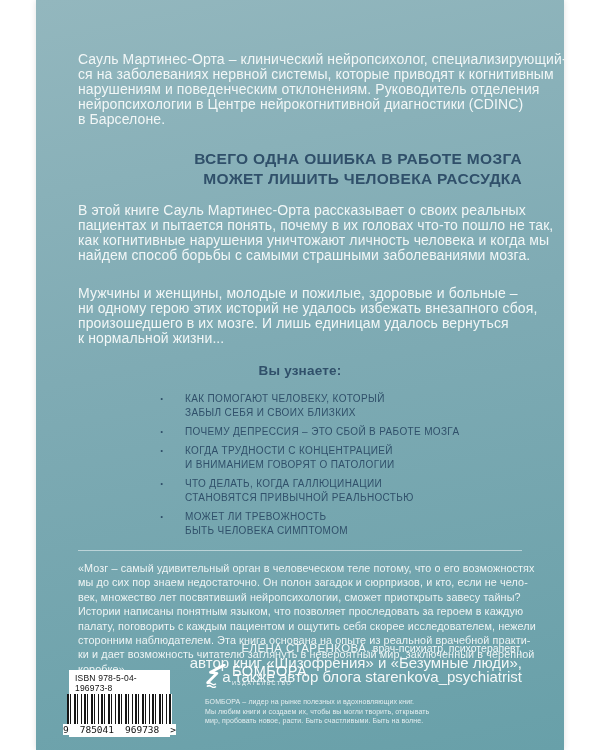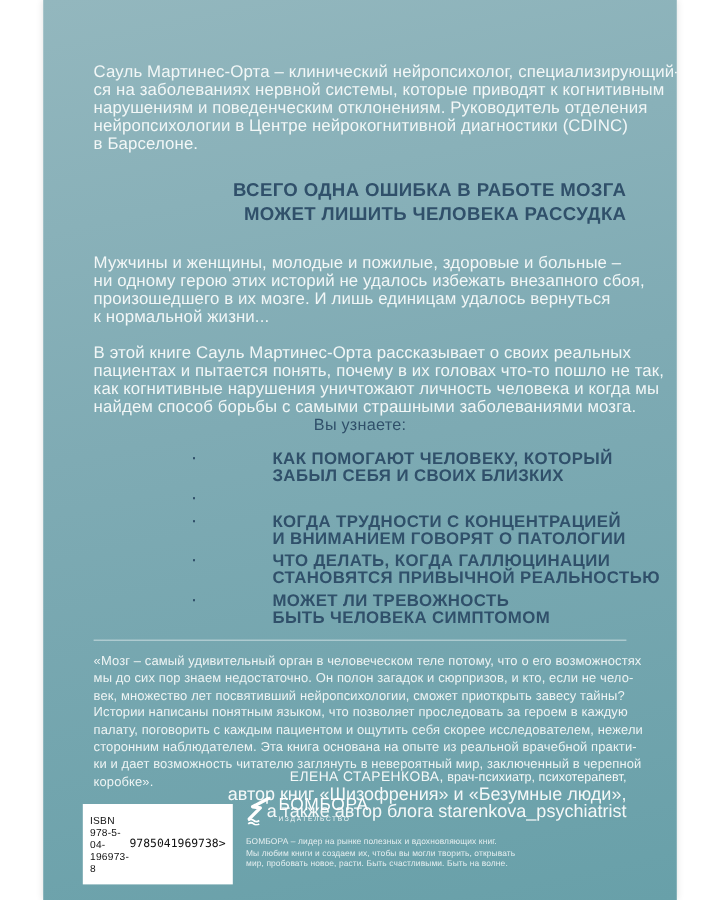--- a/index.html
+++ b/index.html
@@ -28,51 +28,50 @@
   .bio{margin-top:52px;}
   .headline{
     margin-top:22px;text-align:right;
     color:var(--navy);font-weight:bold;
     font-size:15.5px;line-height:19.5px;letter-spacing:0.3px;
     white-space:pre;
   }
   .intro{margin-top:23px;}
   .about{margin-top:15px;}
   .list-title{
-    text-align:center;
-    color:var(--navy);font-size:13.5px;font-weight:normal;letter-spacing:0.2px;
+    margin-top:17px;text-align:center;
+    color:var(--navy);font-size:13.5px;font-weight:bold;letter-spacing:0.2px;
   }
   .bullets{margin-top:14px;list-style:none;padding-left:82px;}
   .bullets li{display:flex;margin-bottom:5px;}
   .bullet-marker{
     width:25px;flex:0 0 25px;color:var(--navy);font-weight:bold;
     font-size:12px;line-height:14px;
   }
   .bullet-text{
-    color:var(--navy);font-weight:bold;
-    font-size:14px;line-height:14px;letter-spacing:0.35px;
+    color:var(--navy);font-weight:normal;
+    font-size:10px;line-height:14px;letter-spacing:0.35px;
     white-space:pre;
-    margin-left:42px;
   }
   .divider{margin:12px auto 0;width:444px;height:1px;background:rgba(255,255,255,0.5);}
   .quote{
     margin-top:10px;text-align:left;
     color:#eef4f4;font-size:10.8px;line-height:14.4px;letter-spacing:0.1px;
     white-space:pre;
   }
   .attribution{
     position:absolute;right:42px;top:638px;width:360px;
     text-align:right;color:#f4f8f8;
   }
   .attr-name{font-weight:normal;font-size:11.5px;letter-spacing:0.4px;}
   .attr-role{font-size:10.5px;}
   .attr-rest{font-size:15px;line-height:14px;white-space:pre;}
   .barcode-box{
-    position:absolute;left:33px;top:670px;width:125px;height:67px;
-    background:#ffffff;padding:3px 6px 2px;display:flex;flex-direction:row;align-items:center;
+    position:absolute;left:33px;top:670px;width:101px;height:67px;
+    background:#ffffff;padding:3px 6px 2px;display:flex;flex-direction:column;align-items:center;
   }
   .isbn-label{color:#111111;font-size:8.5px;letter-spacing:0.2px;margin-bottom:1px;}
   .bars{
     width:105px;height:36px;
     background:repeating-linear-gradient(90deg,
       #151515 0 2px,#ffffff 2px 3px,#151515 3px 4px,#ffffff 4px 7px,
       #151515 7px 9px,#ffffff 9px 10px,#151515 10px 11px,#ffffff 11px 14px,
       #151515 14px 15px,#ffffff 15px 17px);
   }
   .digits-row{
@@ -100,40 +99,41 @@
 
       <div class="para bio">Сауль Мартинес-Орта – клинический нейропсихолог, специализирующий-
 ся на заболеваниях нервной системы, которые приводят к когнитивным
 нарушениям и поведенческим отклонениям. Руководитель отделения
 нейропсихологии в Центре нейрокогнитивной диагностики (CDINC)
 в Барселоне.</div>
 
       <div class="headline">ВСЕГО ОДНА ОШИБКА В РАБОТЕ МОЗГА
 МОЖЕТ ЛИШИТЬ ЧЕЛОВЕКА РАССУДКА</div>
 
+      <div class="para about">В этой книге Сауль Мартинес-Орта рассказывает о своих реальных
+пациентах и пытается понять, почему в их головах что-то пошло не так,
+как когнитивные нарушения уничтожают личность человека и когда мы
+найдем способ борьбы с самыми страшными заболеваниями мозга.</div>
+
       <div class="para intro">Мужчины и женщины, молодые и пожилые, здоровые и больные –
 ни одному герою этих историй не удалось избежать внезапного сбоя,
 произошедшего в их мозге. И лишь единицам удалось вернуться
 к нормальной жизни...</div>
-
-      <div class="para about">В этой книге Сауль Мартинес-Орта рассказывает о своих реальных
-пациентах и пытается понять, почему в их головах что-то пошло не так,
-как когнитивные нарушения уничтожают личность человека и когда мы
-найдем способ борьбы с самыми страшными заболеваниями мозга.</div>
 
       <div class="list-title">Вы узнаете:</div>
 
       <ul class="bullets">
         <li>
           <span class="bullet-marker">·</span>
           <span class="bullet-text">КАК ПОМОГАЮТ ЧЕЛОВЕКУ, КОТОРЫЙ
 ЗАБЫЛ СЕБЯ И СВОИХ БЛИЗКИХ</span>
         </li>
         <li>
           <span class="bullet-marker">·</span>
+          <span class="bullet-text">ПОЧЕМУ ДЕПРЕССИЯ – ЭТО СБОЙ В РАБОТЕ МОЗГА</span>
         </li>
         <li>
           <span class="bullet-marker">·</span>
           <span class="bullet-text">КОГДА ТРУДНОСТИ С КОНЦЕНТРАЦИЕЙ
 И ВНИМАНИЕМ ГОВОРЯТ О ПАТОЛОГИИ</span>
         </li>
         <li>
           <span class="bullet-marker">·</span>
           <span class="bullet-text">ЧТО ДЕЛАТЬ, КОГДА ГАЛЛЮЦИНАЦИИ
 СТАНОВЯТСЯ ПРИВЫЧНОЙ РЕАЛЬНОСТЬЮ</span>

